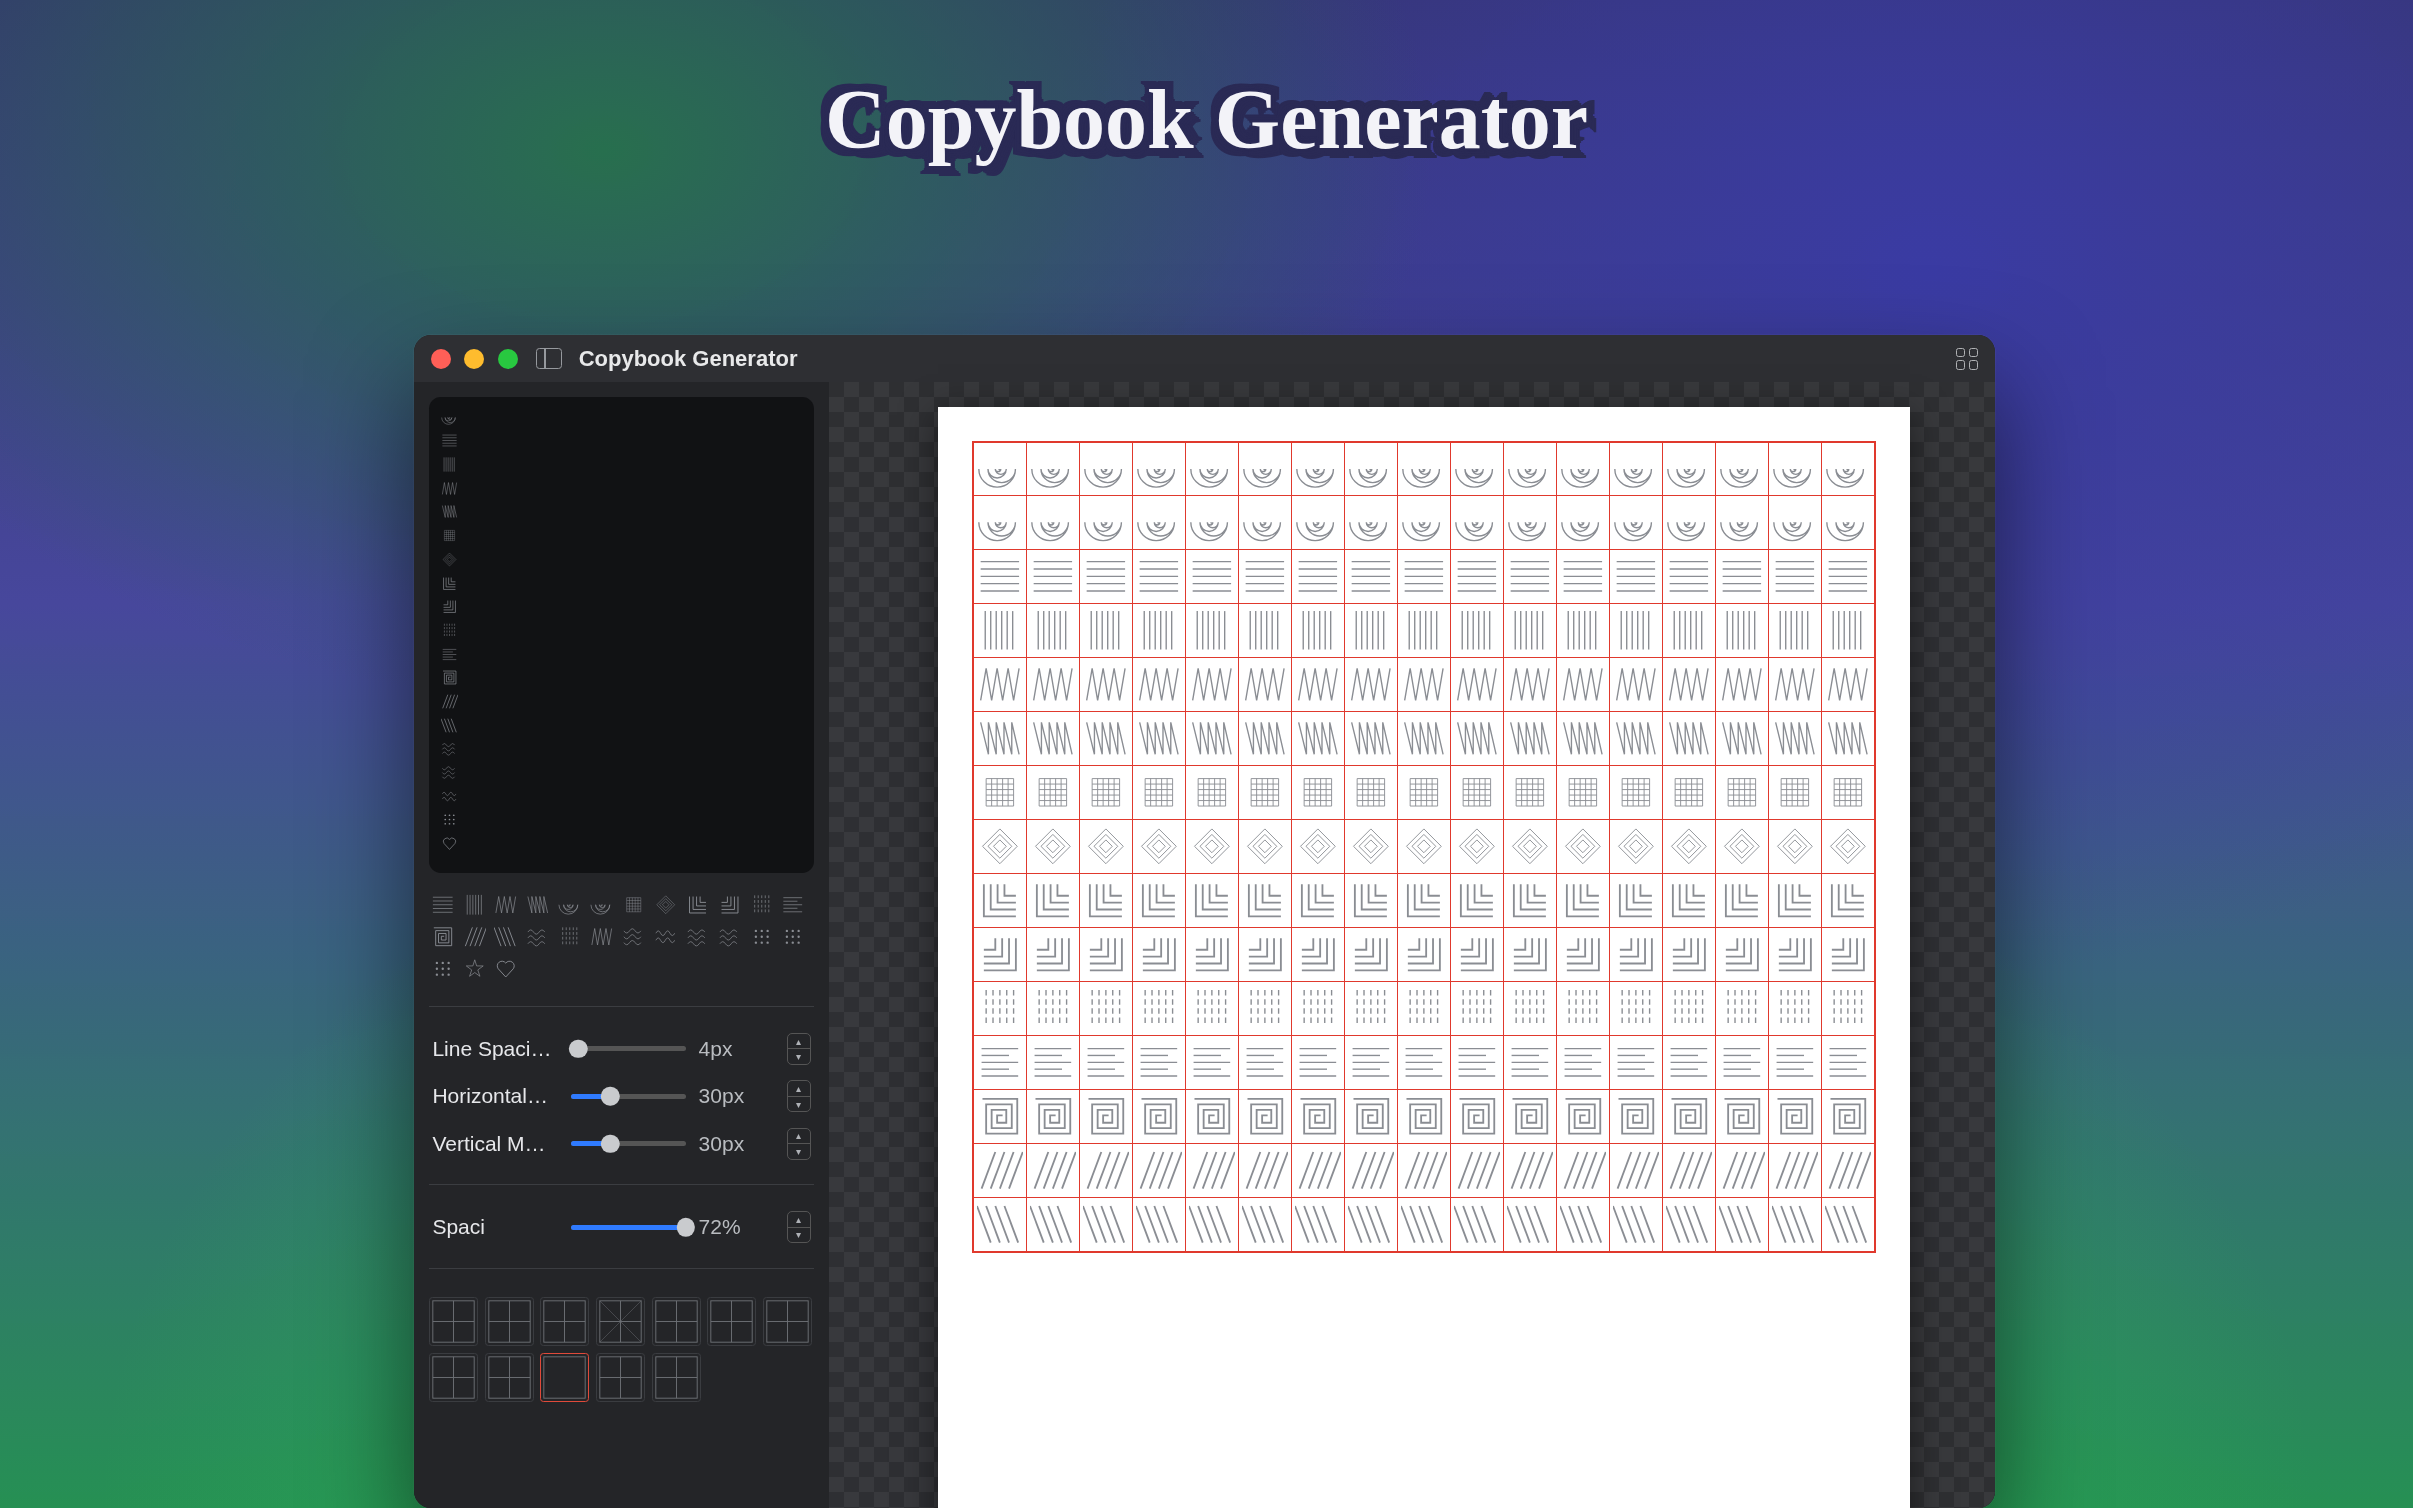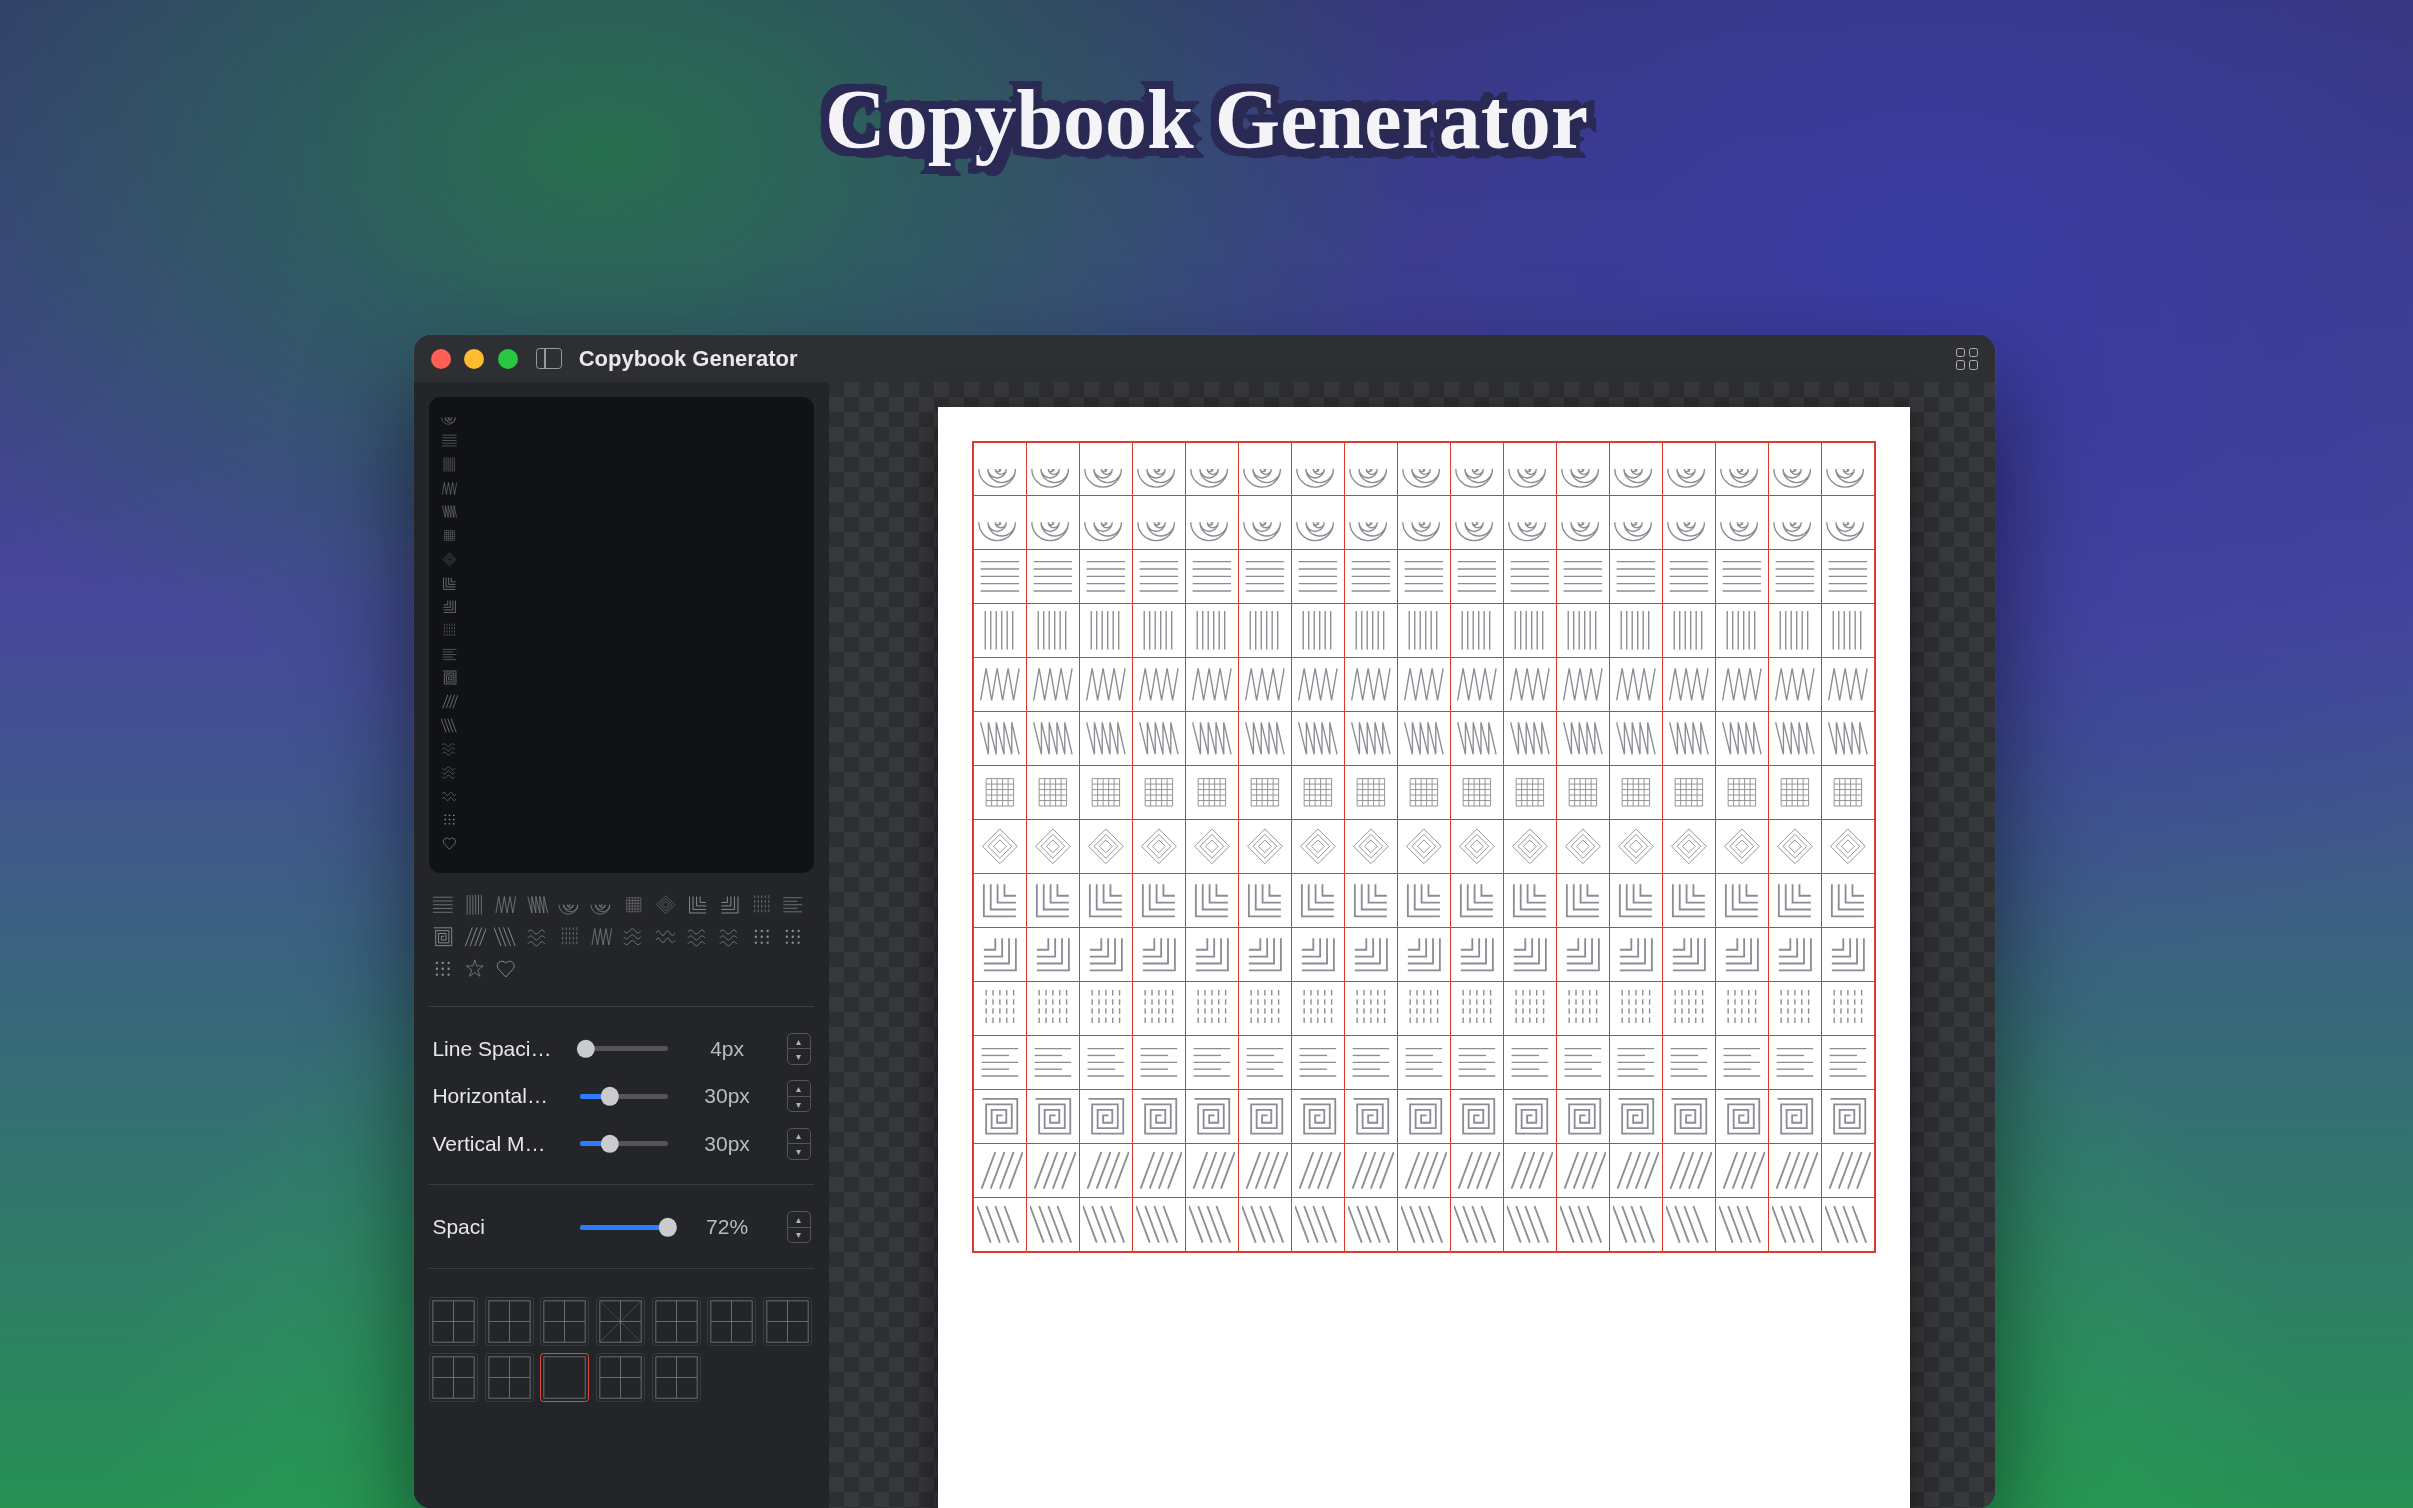--- a/index.html
+++ b/index.html
@@ -38,26 +38,26 @@
   .panel{background:#111214;border-radius:11.7px;position:relative;}
   .preview-panel{height:453px;padding:11.7px;}
   .mini-col{display:flex;flex-direction:column;gap:6.7px;}
   .mini{width:17px;height:17px;}
   .mini svg{width:100%;height:100%;}
   .palette{display:flex;flex-wrap:wrap;gap:8.4px;padding:1.7px 1.7px;}
   .pal{width:23.5px;height:23.5px;}
   .pal svg{width:100%;height:100%;}
   .palette-panel{height:auto;}
   .sliders{display:flex;flex-direction:column;gap:13.4px;padding:1.7px 3.4px 0 3.4px;}
-  .slrow{display:flex;align-items:center;gap:22px;height:34px;}
+  .slrow{display:flex;align-items:center;gap:13px;height:34px;}
   .sllabel{width:126px;font-size:21px;color:#e6e7ea;white-space:nowrap;overflow:hidden;text-overflow:ellipsis;}
   .sltrack{flex:1;height:5px;border-radius:2.5px;background:#555;position:relative;}
   .slfill{position:absolute;left:0;top:0;bottom:0;background:#2f7bff;border-radius:2.5px;}
   .slthumb{position:absolute;top:50%;width:18.4px;height:18.4px;border-radius:50%;background:#c9cbce;transform:translate(-50%,-50%);}
-  .slval{width:75px;text-align:center;font-size:21px;color:#b9bcc0;}
+  .slval{width:75px;text-align:left;font-size:21px;color:#b9bcc0;}
   .stepper{width:22px;height:30px;border:0.8px solid #555;border-radius:5px;display:flex;flex-direction:column;}
   .stepper span{flex:1;display:flex;align-items:center;justify-content:center;color:#aeb1b6;font-size:10px;}
   .stepper span:first-child{border-bottom:0.8px solid #555;}
   hr.sep{border:none;border-top:0.8px solid #3b3d41;margin:5px 0;}
   .bottom-thumbs{display:flex;flex-wrap:wrap;gap:6.7px;padding-top:5px;}
   .bth{width:47px;height:47px;border:0.8px solid #3a3c40;border-radius:3.4px;display:flex;align-items:center;justify-content:center;}
   .bth.sel{border-color:#e04a3a;}
   .bth svg{width:100%;height:100%;}
   
   .canvas-wrap{flex:1;position:relative;background:#2a2b2e;}

